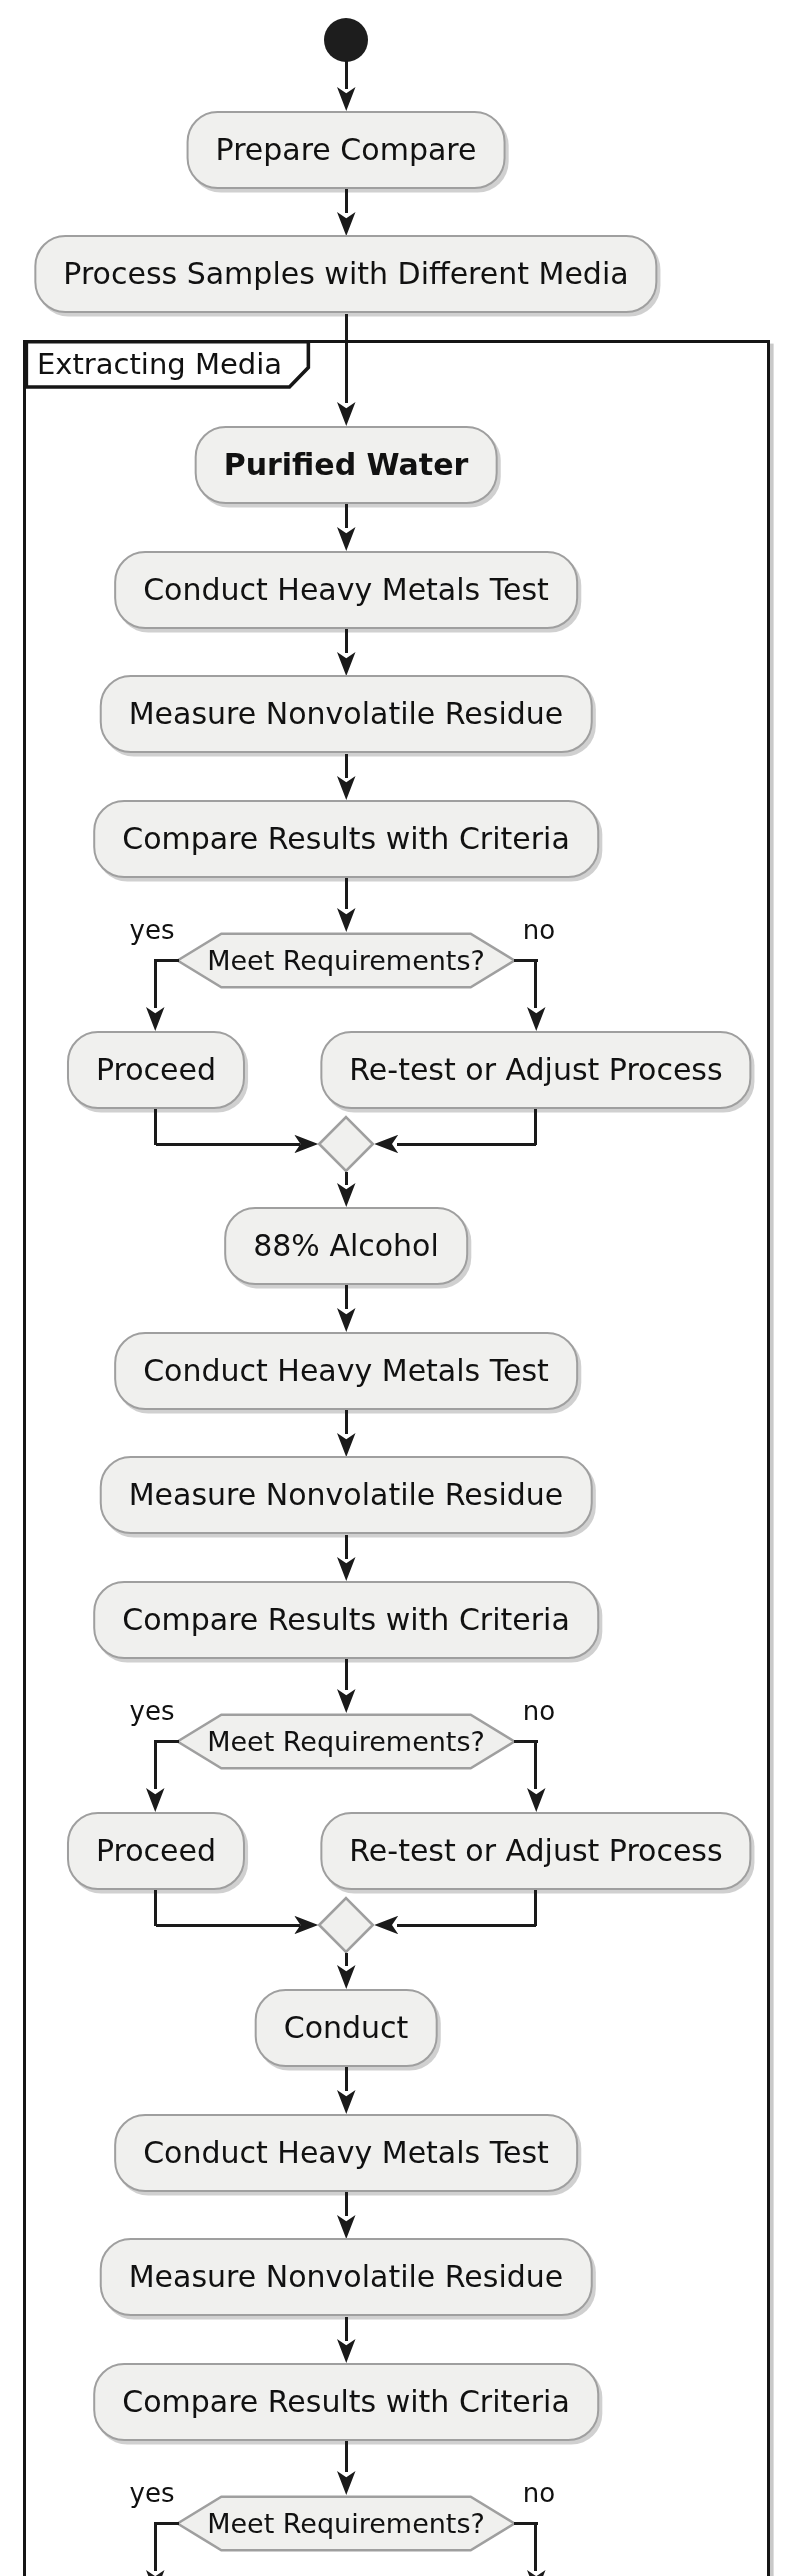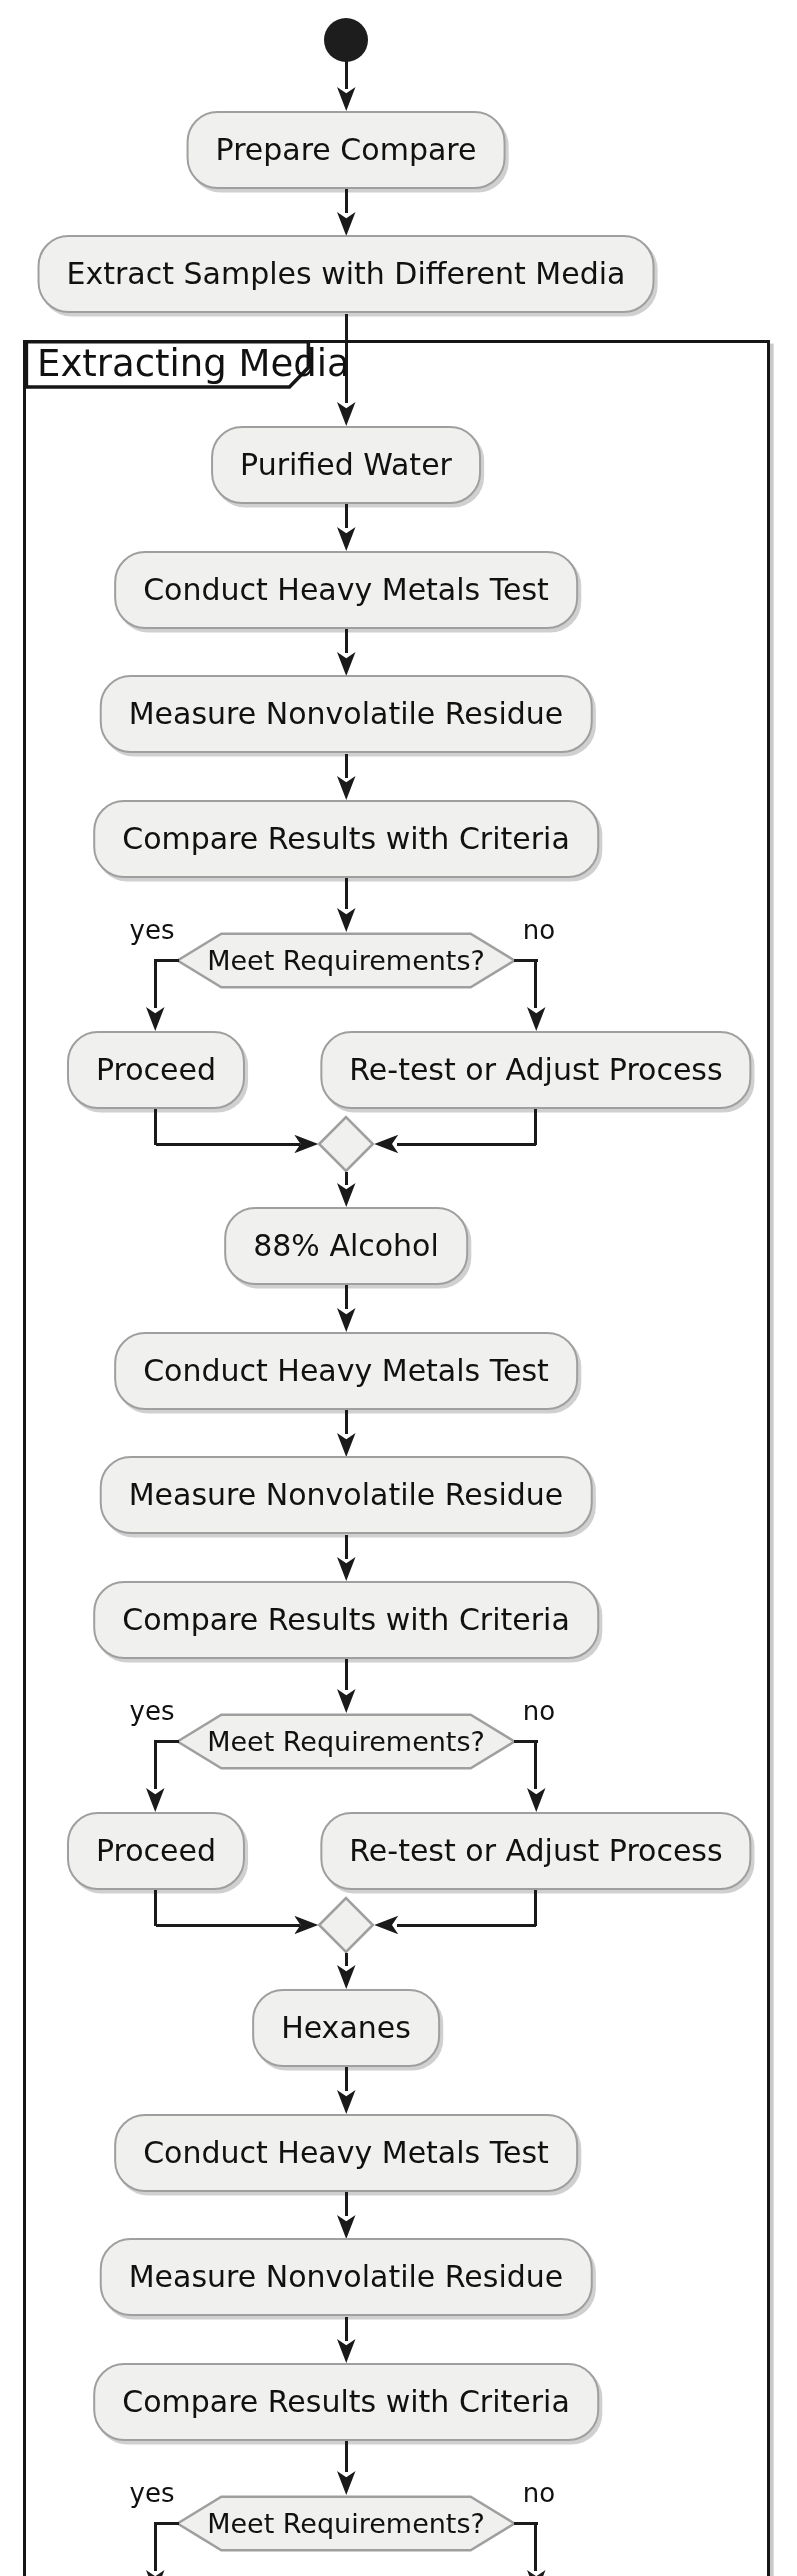--- a/index.html
+++ b/index.html
@@ -34,21 +34,21 @@
   }
   .section { position:absolute; left:0; top:0; width:798px; height:782px; }
   #frame {
     position:absolute; left:23px; top:340px; width:747px; height:2416px;
     border:3.6px solid #161616; box-sizing:border-box;
     box-shadow:3.6px 3.6px 0 #c9c9c9;
   }
   #tab { position:absolute; left:23px; top:340px; }
   #tab-label {
     position:absolute; left:37px; top:342px; height:44px; line-height:44px;
-    font-size:37px; white-space:nowrap;text-align:center;
+    font-size:29px; white-space:nowrap;text-align:center;
   }
   #start-node {
     position:absolute; left:324px; top:17.5px; width:44px; height:44px;
     border-radius:50%; background:#1d1d1d;
   }
 </style>
 </head>
 <body>
 
 <div id="canvas">
@@ -56,35 +56,35 @@
   <div id="start-node"></div>
 
   <div class="line" style="left:345px;top:61px;width:2.6px;height:28px;"></div>
   <div class="ah" style="left:337px;top:87px;"></div>
 
   <div class="activity" style="left:346px;top:111px;">Prepare Compare</div>
 
   <div class="line" style="left:345px;top:189px;width:2.6px;height:24px;"></div>
   <div class="ah" style="left:337px;top:212px;"></div>
 
-  <div class="activity" style="left:346px;top:235px;">Extract Samples with Different Media</div>
+  <div class="activity" style="left:346px;top:235px;">Process Samples with Different Media</div>
 
   <div class="line" style="left:345px;top:314px;width:2.6px;height:89px;"></div>
   <div class="ah" style="left:337px;top:402px;"></div>
 
   <div id="frame"></div>
   <svg id="tab" width="290" height="49" viewBox="0 0 562 96">
     <path d="M3.5,3.5 H556 V54 L519,92 H3.5 Z" fill="#ffffff" stroke="#161616" stroke-width="7"></path>
   </svg>
   <div id="tab-label">Extracting Media</div>
 
   <div id="sections">
   <div class="section" style="top: 426px;">
 
-    <div class="activity" style="left:346px;top:0px;">Purified Water</div>
+    <div class="activity" style="left:346px;top:0px;font-weight:bold;">Purified Water</div>
 
     <div class="line" style="left:345px;top:78px;width:2.6px;height:24px;"></div>
     <div class="ah" style="left:337px;top:101px;"></div>
 
     <div class="activity" style="left:346px;top:125px;">Conduct Heavy Metals Test</div>
 
     <div class="line" style="left:345px;top:203px;width:2.6px;height:24px;"></div>
     <div class="ah" style="left:337px;top:226px;"></div>
 
     <div class="activity" style="left:346px;top:249px;">Measure Nonvolatile Residue</div>
@@ -182,21 +182,21 @@
     <div class="ah l" style="left:377px;top:706px;"></div>
 
     <svg style="position:absolute;left:315px;top:687px;" width="62" height="62" viewBox="0 0 120 120">
       <polygon points="60,8 112,60 60,112 8,60" fill="#f0f0ee" stroke="#9f9f9f" stroke-width="5"></polygon>
     </svg>
 
   </div>
 
   <div class="section" style="top: 1989px;">
 
-    <div class="activity" style="left:346px;top:0px;">Hexanes</div>
+    <div class="activity" style="left:346px;top:0px;">Conduct</div>
 
     <div class="line" style="left:345px;top:78px;width:2.6px;height:24px;"></div>
     <div class="ah" style="left:337px;top:101px;"></div>
 
     <div class="activity" style="left:346px;top:125px;">Conduct Heavy Metals Test</div>
 
     <div class="line" style="left:345px;top:203px;width:2.6px;height:24px;"></div>
     <div class="ah" style="left:337px;top:226px;"></div>
 
     <div class="activity" style="left:346px;top:249px;">Measure Nonvolatile Residue</div>

